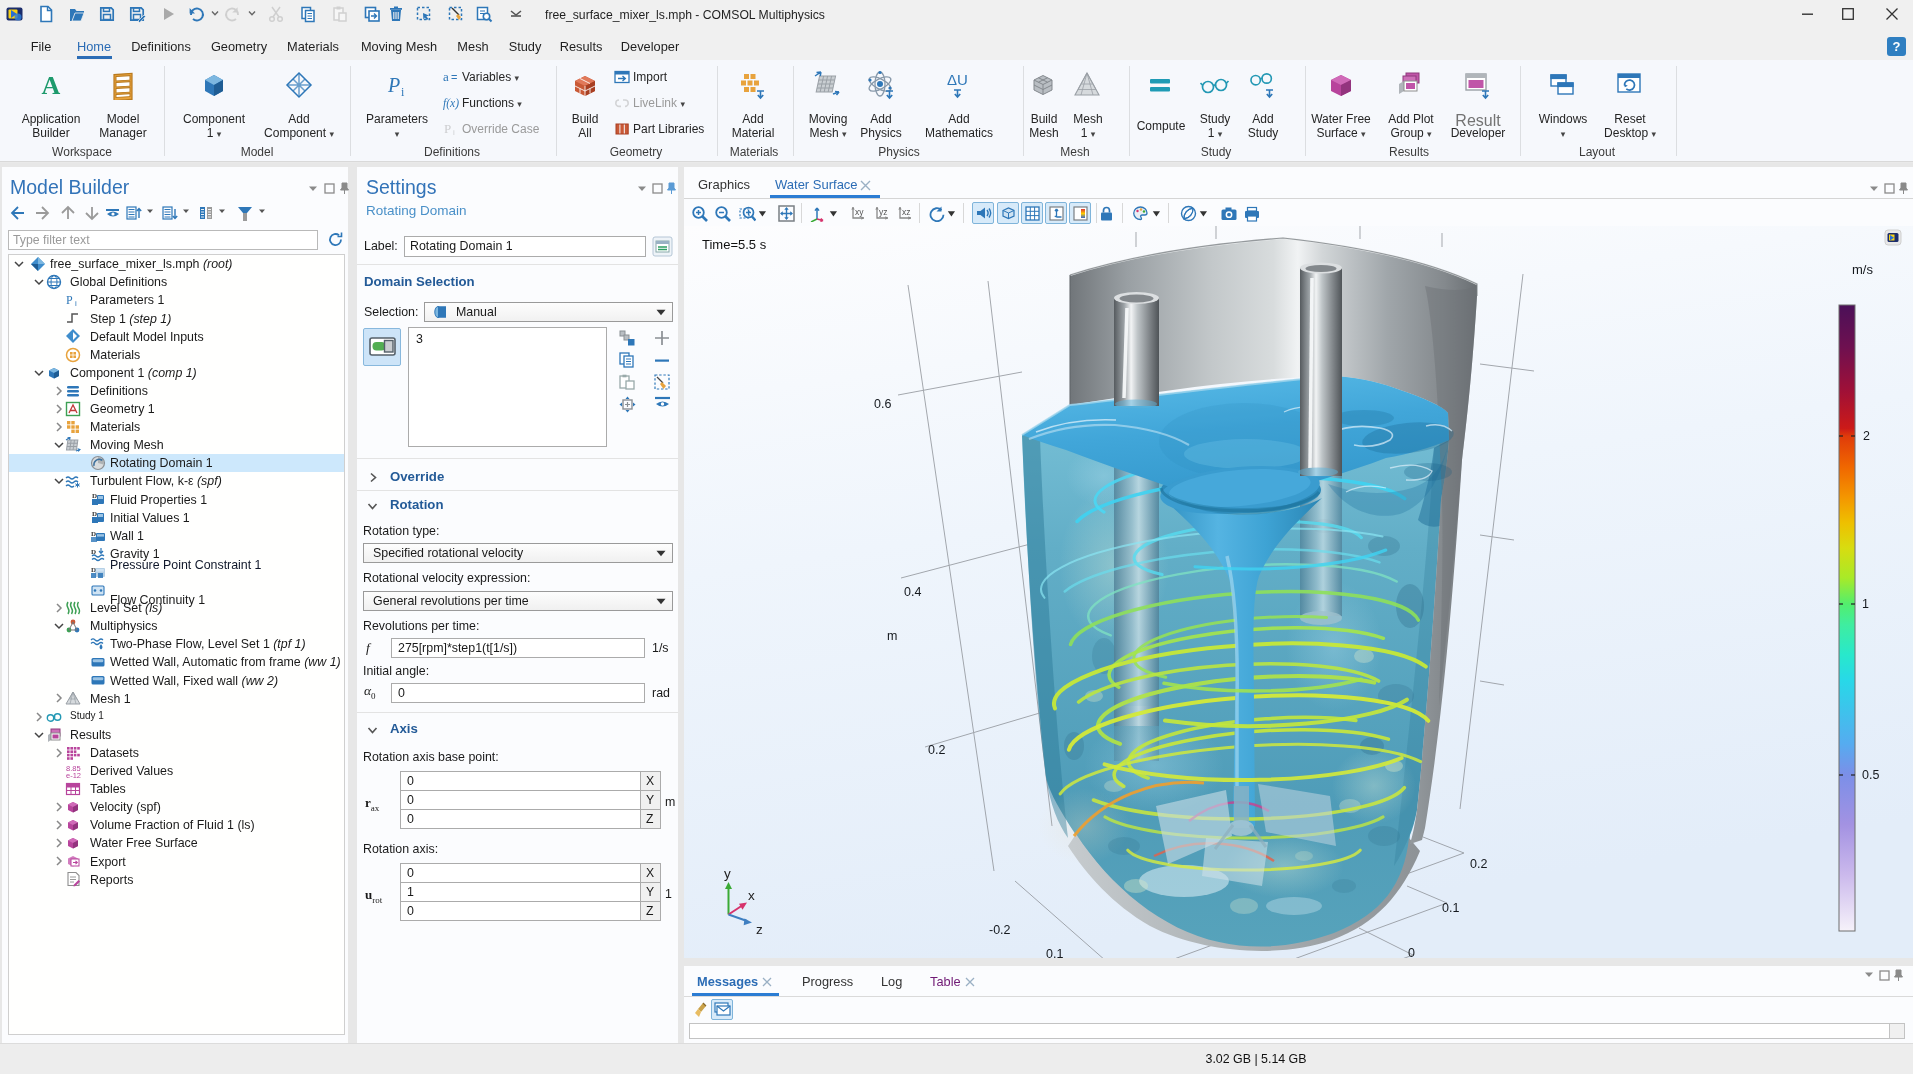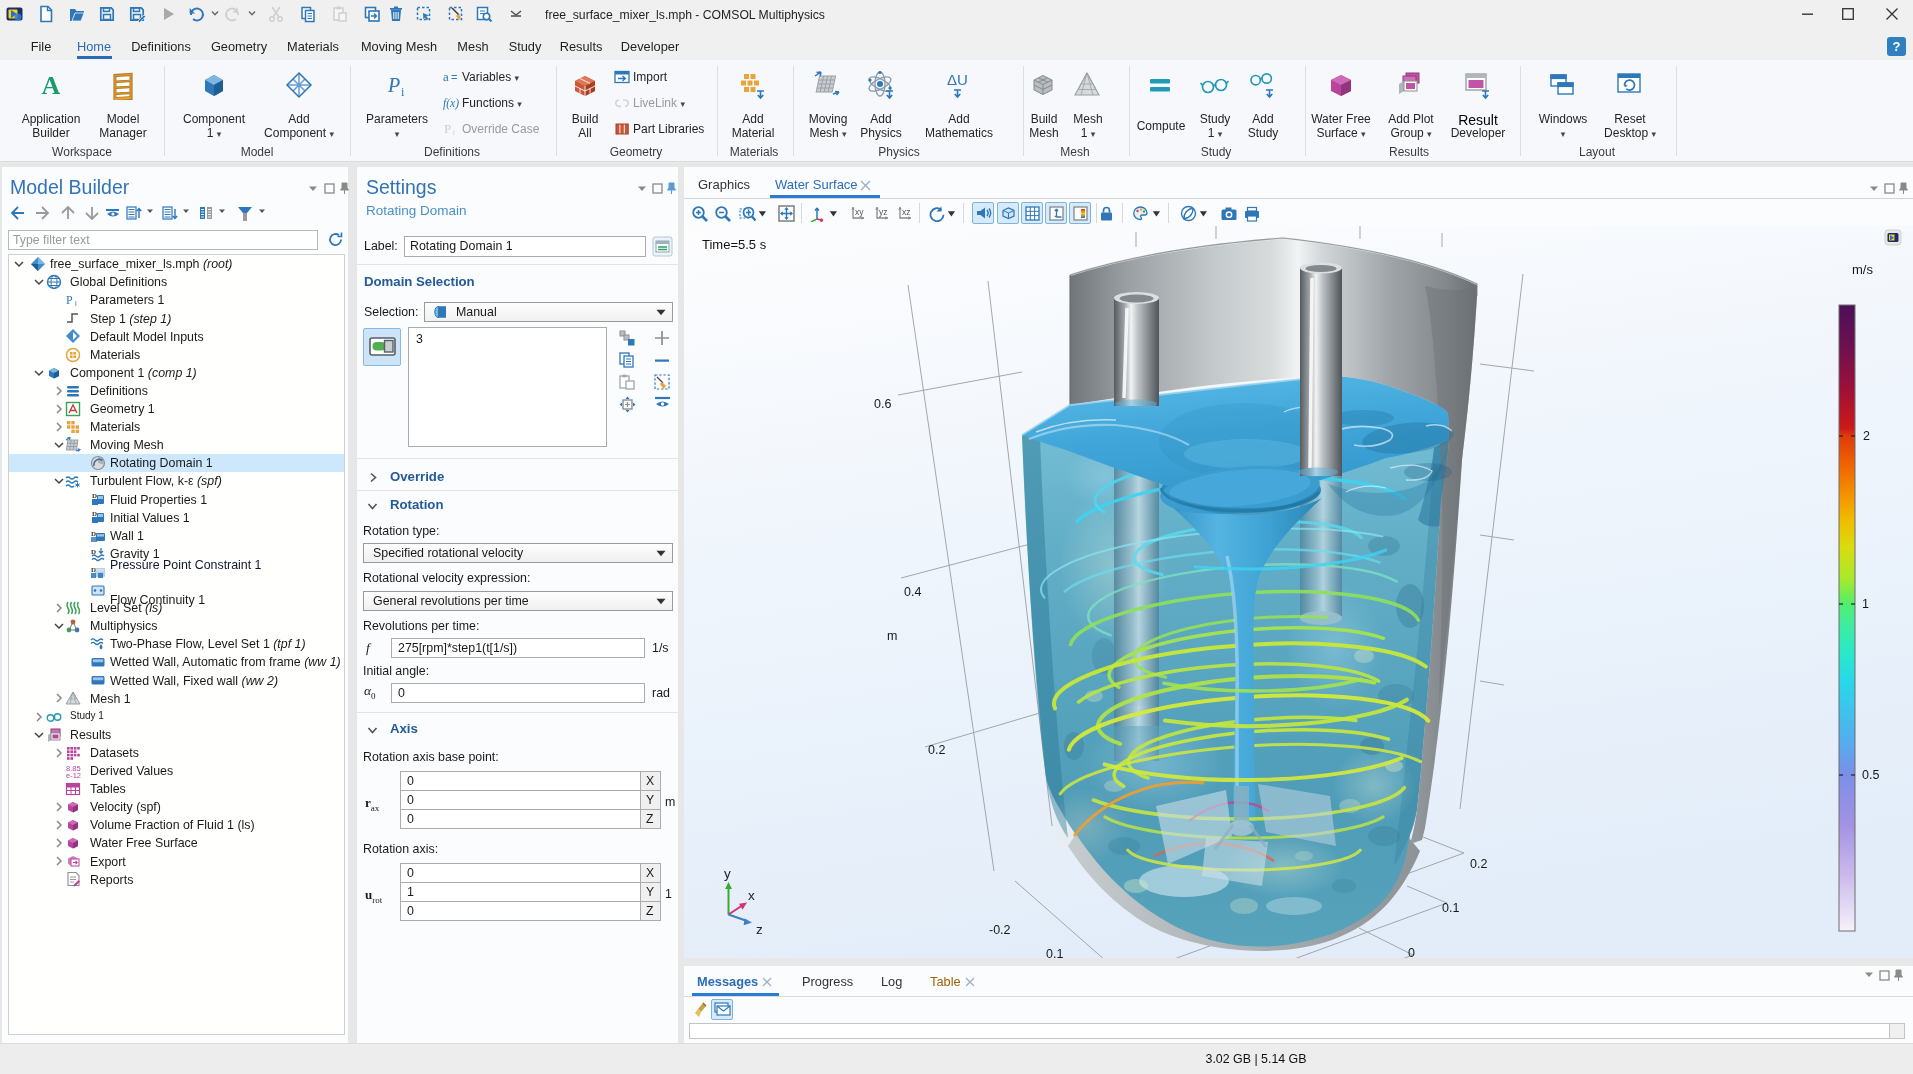--- a/index.html
+++ b/index.html
@@ -286,21 +286,21 @@
     </g>
   </svg>
 <div class="txt" style="left:1411px;top:112px;transform:translateX(-50%);font-size:12px;color:#252525;font-weight:400;">Add Plot</div>
 <div class="txt" style="left:1411px;top:126px;transform:translateX(-50%);font-size:12px;color:#252525;font-weight:400;">Group <span style="font-size:9px;color:#444">▾</span></div>
 <svg class="abs" style="left:1463px;top:70px;" width="30" height="30" viewBox="0 0 30 30">
     <rect x="3" y="4" width="20" height="16" fill="#fff" stroke="#9aa0a6" stroke-width="1.4"></rect>
     <rect x="3" y="4" width="20" height="4" fill="#b0b5ba"></rect>
     <rect x="5.5" y="10" width="15" height="8" fill="#c055a8"></rect>
     <path d="M0 0 h7 M3.5 0 v6 M0.8 4 l2.7 3 2.7 -3" stroke="#2e77b8" stroke-width="1.6" fill="none" transform="translate(19,21)"></path>
   </svg>
-<div class="txt" style="left:1478px;top:112px;transform:translateX(-50%);font-size:14px;color:#000000;font-weight:400;">Result</div>
+<div class="txt" style="left:1478px;top:112px;transform:translateX(-50%);font-size:16px;color:#737373;font-weight:400;">Result</div>
 <div class="txt" style="left:1478px;top:126px;transform:translateX(-50%);font-size:12px;color:#252525;font-weight:400;">Developer</div>
 <svg class="abs" style="left:1548px;top:70px;" width="30" height="30" viewBox="0 0 30 30">
     <g fill="#fff" stroke="#2e77b8" stroke-width="1.4">
       <rect x="3" y="5" width="15" height="11"></rect>
       <rect x="3" y="5" width="15" height="3.4" fill="#2e77b8"></rect>
       <rect x="10" y="13" width="15" height="11"></rect>
       <rect x="10" y="13" width="15" height="3.4" fill="#2e77b8"></rect>
     </g>
   </svg>
 <div class="txt" style="left:1563px;top:112px;transform:translateX(-50%);font-size:12px;color:#252525;font-weight:400;">Windows</div>
@@ -1315,21 +1315,21 @@
     <path d="M6 6 l4 2.8 -4 2.8z" fill="#2a6fd0"></path>
   </svg>
 <div class="abs" style="left:684px;top:966px;width:1229px;height:77px;background:#fbfcfe;"></div>
 <div class="txt" style="left:697px;top:974px;font-size:12.8px;color:#2b6cb5;font-weight:700;">Messages</div>
 <svg class="abs" style="left:762px;top:977px;" width="10" height="10" viewBox="0 0 10 10">
     <path d="M1 1 L9 9 M9 1 L1 9" stroke="#9ab0c4" stroke-width="1.3"></path>
   </svg>
 <div class="abs" style="left:692px;top:993px;width:87px;height:3px;background:#2b7cd3;"></div>
 <div class="txt" style="left:802px;top:974px;font-size:12.8px;color:#333;font-weight:400;">Progress</div>
 <div class="txt" style="left:881px;top:974px;font-size:12.8px;color:#333;font-weight:400;">Log</div>
-<div class="txt" style="left:930px;top:974px;font-size:12.8px;color:#a16207;font-weight:400;">Table</div>
+<div class="txt" style="left:930px;top:974px;font-size:12.8px;color:#701a75;font-weight:400;">Table</div>
 <svg class="abs" style="left:965px;top:977px;" width="10" height="10" viewBox="0 0 10 10">
     <path d="M1 1 L9 9 M9 1 L1 9" stroke="#9ab0c4" stroke-width="1.3"></path>
   </svg>
 <div class="abs" style="left:684px;top:996px;width:1229px;height:1px;background:#dadada;"></div>
 <svg class="abs" style="left:1864px;top:971px;" width="10" height="8" viewBox="0 0 10 8">
     <path d="M1 1.5 l4 4.5 4 -4.5z" fill="#8a8a8a"></path>
   </svg>
 <svg class="abs" style="left:1879px;top:970px;" width="11" height="11" viewBox="0 0 11 11">
     <rect x="1" y="1" width="9" height="9" fill="none" stroke="#8a8a8a" stroke-width="1.3"></rect>
   </svg>

